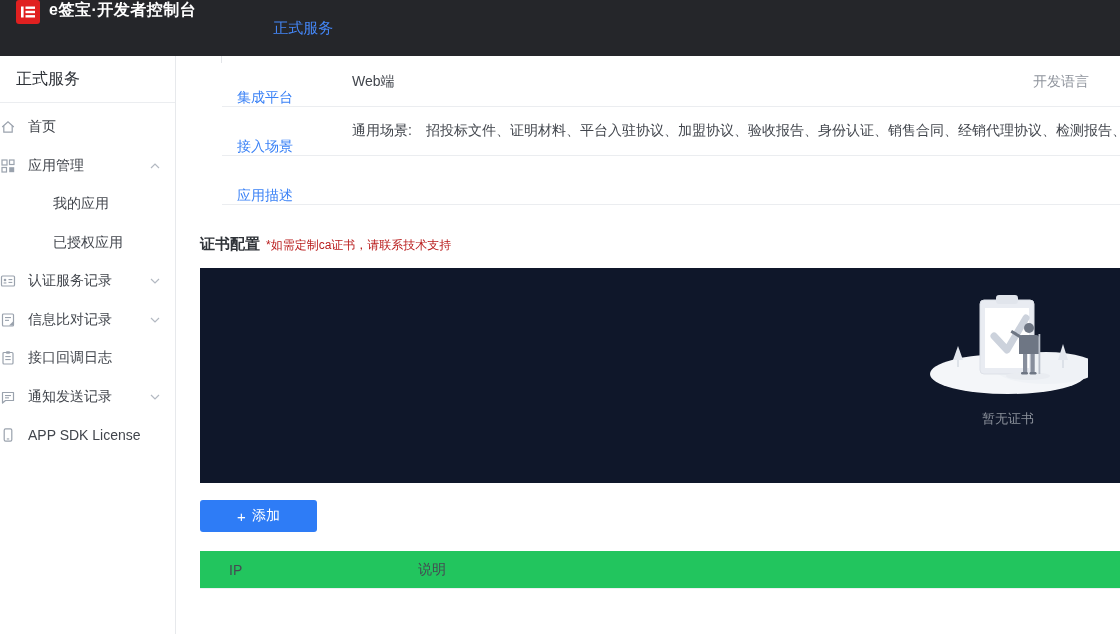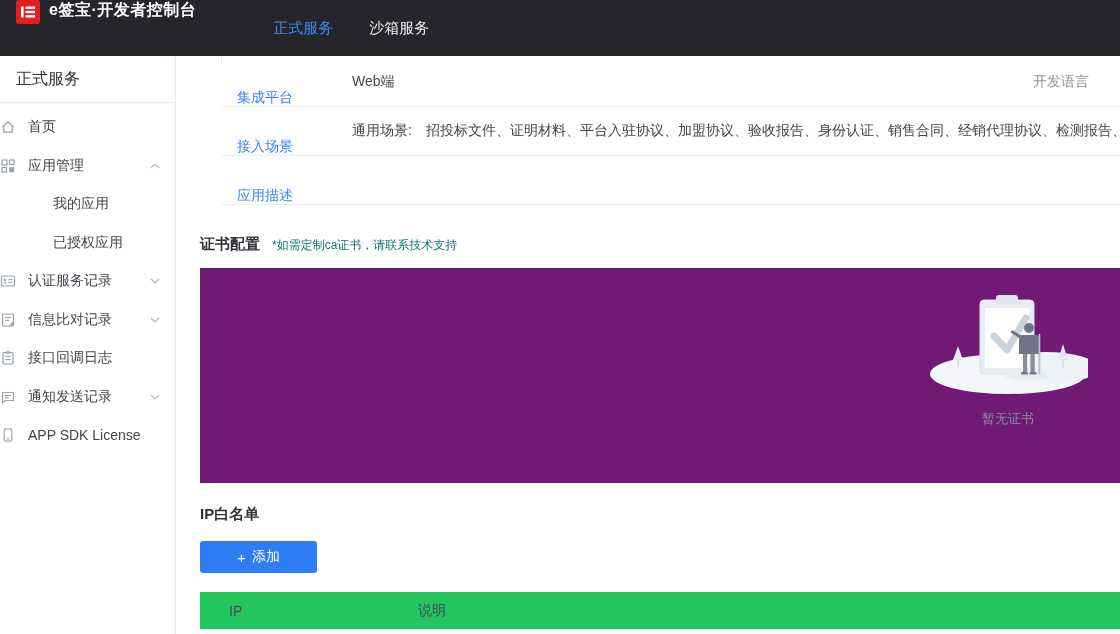--- a/index.html
+++ b/index.html
@@ -34,22 +34,22 @@
   .main{position:absolute;left:177px;top:56px;width:943px;bottom:0;overflow:hidden;background:#fff;}
   .artifact{position:absolute;left:44px;top:0;width:1px;height:7px;background:#e2e4e8;}
   .desc-table{margin-left:45px;margin-top:2px;}
   .desc-row{position:relative;display:flex;align-items:center;height:48px;
     border-bottom:1px solid #ebedf0;white-space:nowrap;overflow:hidden;}
   .desc-label{width:115px;padding-left:15px;color:#3b82f6;font-size:14px;flex:none;margin-top:32px;}
   .desc-value{font-size:14px;color:#42464d;white-space:pre;overflow:hidden;}
   .desc-extra-label{position:absolute;left:811px;color:#8e939c;font-size:14px;}
   .cert-head{margin:30px 0 14px 23px;font-size:15px;}
   .cert-title{font-weight:bold;color:#2f3338;}
-  .cert-hint{font-size:12px;color:#0f766e;margin-left:12px;}
-  .cert-panel{margin-left:23px;height:215px;background:#701a75;position:relative;}
+  .cert-hint{font-size:12px;color:#b91c1c;margin-left:6px;}
+  .cert-panel{margin-left:23px;height:215px;background:#0f172a;position:relative;}
   .empty-state{position:absolute;left:728px;top:18px;width:160px;text-align:center;}
   .empty-text{margin-top:6px;font-size:13px;color:#8b919b;}
   .ip-title{margin:22px 0 0 23px;font-size:15px;font-weight:bold;color:#2f3338;}
   .add-btn{margin:17px 0 0 23px;width:117px;height:32px;background:#2e7cf6;color:#fff;
     border:none;border-radius:3px;font-size:14px;cursor:pointer;display:flex;
     align-items:center;justify-content:center;font-family:inherit;}
   .add-btn .plus{font-size:15px;margin-right:6px;font-weight:normal;}
   .ip-table-header{margin:19px 0 0 23px;height:37px;background:#22c55e;display:flex;
     align-items:center;border-bottom:1px solid #eef0f3;font-size:14px;color:#454a52;}
   .col-ip{width:190px;padding-left:29px;box-sizing:border-box;flex:none;}
@@ -64,21 +64,20 @@
     <svg width="16" height="16" viewBox="0 0 16 16">
       <rect x="1" y="2.5" width="2.6" height="11" fill="#fff"></rect>
       <rect x="5.5" y="2.5" width="9.5" height="2.4" fill="#fff"></rect>
       <rect x="5.5" y="6.8" width="9.5" height="2.4" fill="#fff"></rect>
       <rect x="5.5" y="11.1" width="9.5" height="2.4" fill="#fff"></rect>
     </svg>
   </div>
   <div class="brand">e签宝·开发者控制台</div>
   <nav class="nav-tabs">
     <div class="nav-tab active">正式服务</div>
-    <div class="nav-tab inactive">沙箱服务</div>
   </nav>
 </header>
 
 <aside class="sidebar">
   <div class="sidebar-title">正式服务</div>
   <div class="menu">
 
     <div class="menu-item">
       <span class="mi-icon">
         <svg width="16" height="16" viewBox="0 0 16 16" fill="none" stroke="#9aa2ad" stroke-width="1.2">
@@ -225,21 +224,20 @@
         <rect x="95" y="68" width="4.2" height="18" fill="#878e9c"></rect>
         <rect x="102.5" y="68" width="4.2" height="18" fill="#878e9c"></rect>
         <rect x="93" y="86" width="7" height="2.4" rx="1.2" fill="#6e7684"></rect>
         <rect x="101.5" y="86" width="7" height="2.4" rx="1.2" fill="#6e7684"></rect>
         <rect x="110.5" y="48" width="1.8" height="40" fill="#b9bfca"></rect>
       </svg>
       <div class="empty-text">暂无证书</div>
     </div>
   </div>
 
-  <div class="ip-title">IP白名单</div>
 
   <button class="add-btn">
     <span class="plus">+</span>
     <span>添加</span>
   </button>
 
   <div class="ip-table-header">
     <span class="col-ip">IP</span>
     <span class="col-desc">说明</span>
   </div>

